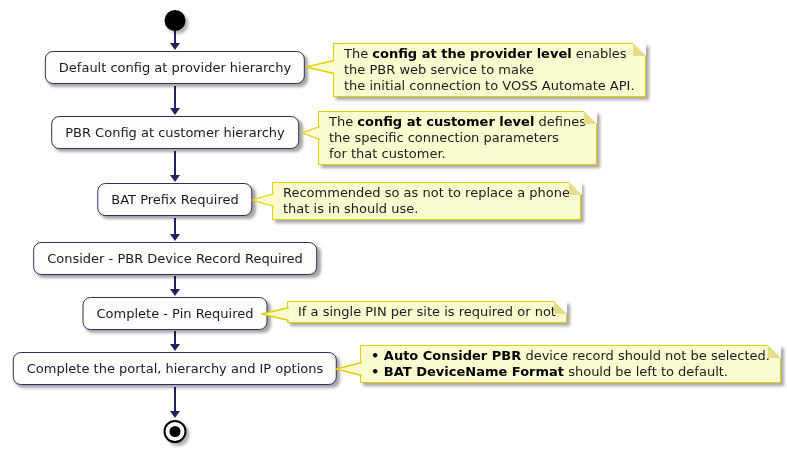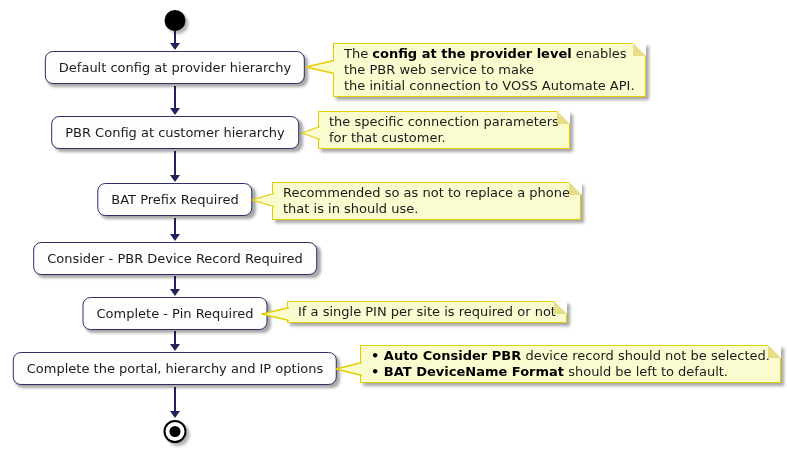--- a/index.html
+++ b/index.html
@@ -125,20 +125,21 @@
 
   <div class="note" style="left:333px;top:43px">
     <div class="note-body">
         <div class="note-line"><span>The </span><span class="b">config at the provider level</span><span> enables</span></div>
         <div class="note-line"><span>the PBR web service to make</span></div>
         <div class="note-line"><span>the initial connection to VOSS Automate API.</span></div>
       </div>
     </div>
   <div class="note" style="left:318px;top:111px">
     <div class="note-body">
+        <div class="note-line"><span>The </span><span class="b">config at customer level</span><span> defines</span></div>
         <div class="note-line"><span>the specific connection parameters</span></div>
         <div class="note-line"><span>for that customer.</span></div>
       </div>
     </div>
   <div class="note" style="left:272px;top:182px">
     <div class="note-body">
         <div class="note-line"><span>Recommended so as not to replace a phone</span></div>
         <div class="note-line"><span>that is in should use.</span></div>
       </div>
     </div>

